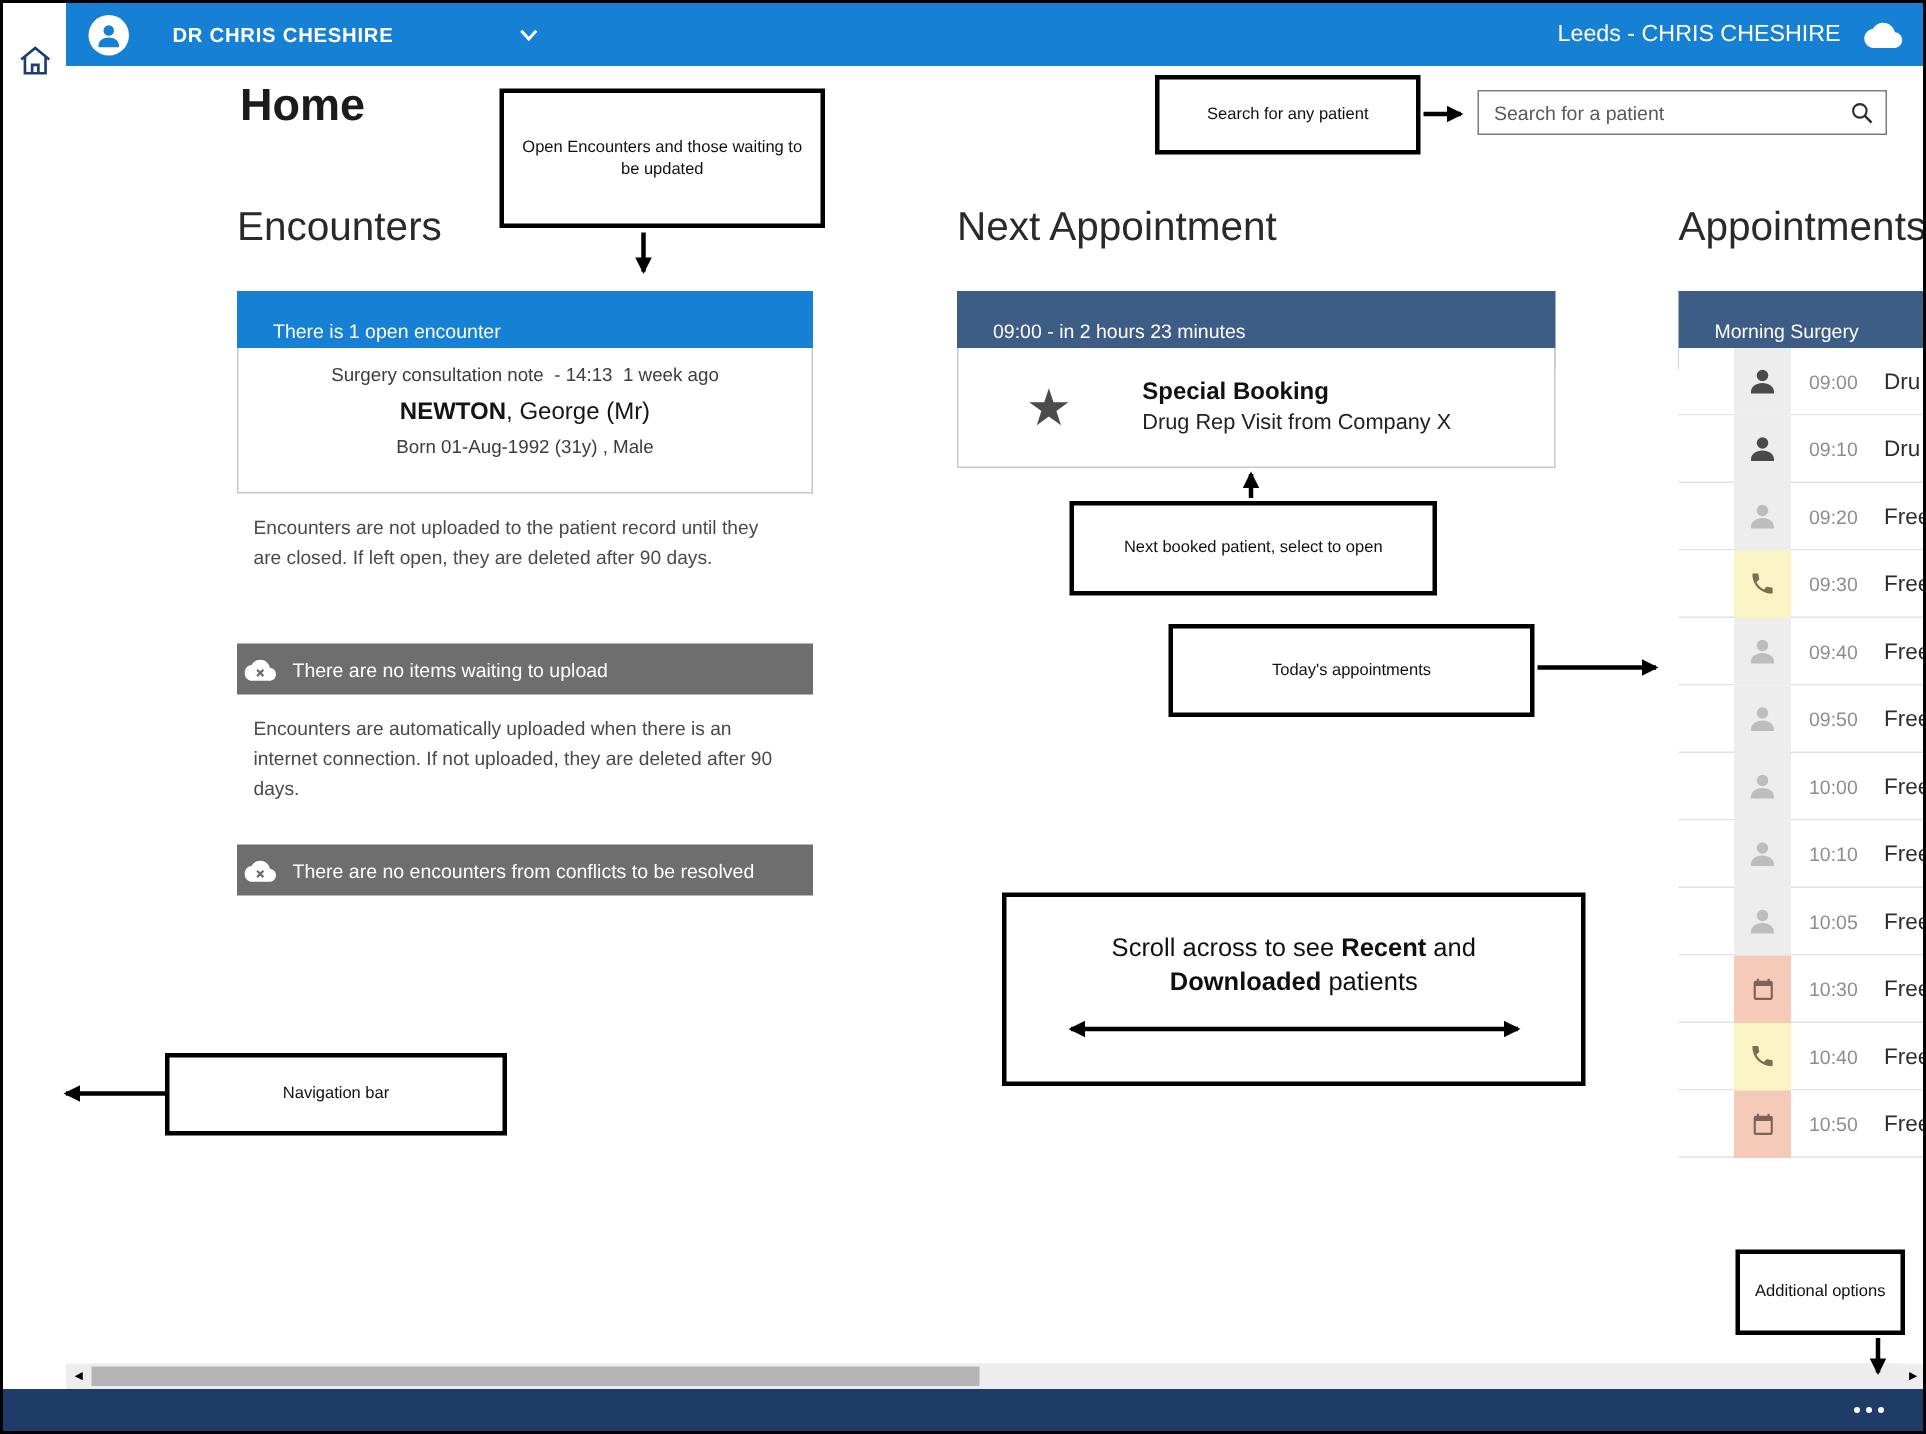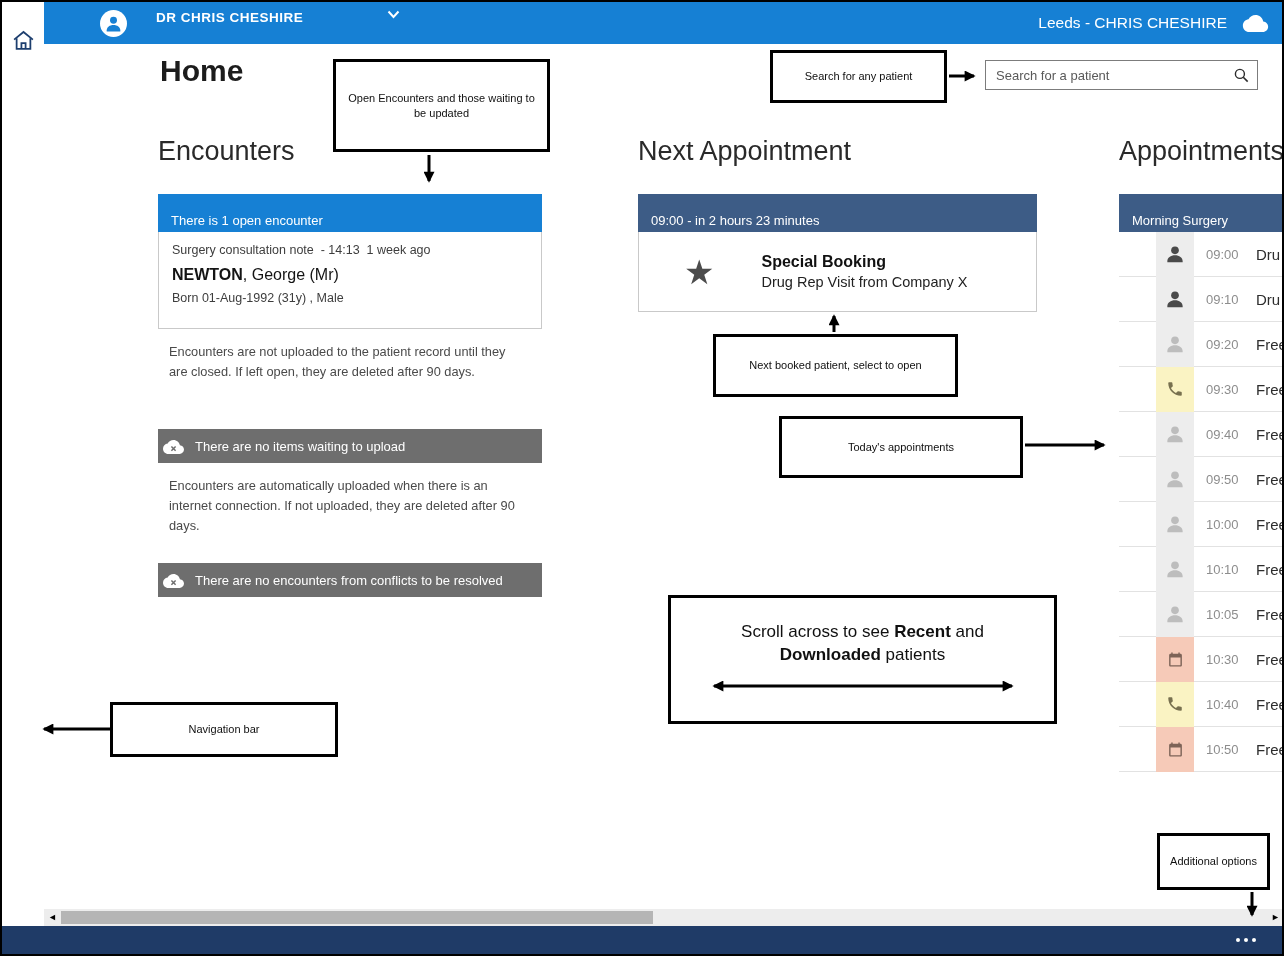--- a/index.html
+++ b/index.html
@@ -5,43 +5,43 @@
   * { margin:0; padding:0; box-sizing:border-box; }
   body { background:#9a9a9a; font-family:"Liberation Sans", sans-serif; }
   .screen { position:relative; width:1284px; height:956px; background:#fff; border:2px solid #000; overflow:hidden; }
 
   
   .sidebar { position:absolute; left:0; top:0; width:42px; height:924px; background:#fff; }
   .home-btn { position:absolute; left:9px; top:26px; width:26px; height:26px; cursor:pointer; }
 
   
   .topbar { position:absolute; left:42px; top:0; right:0; height:42px; background:var(--primary-blue,#1680d4); display:flex; align-items:center; color:#fff; }
-  .user-dd { display:flex; align-items:flex-start; cursor:pointer;margin-left:41px; }
+  .user-dd { display:flex; align-items:center; cursor:pointer; }
   .avatar { width:27px; height:27px; border-radius:50%; background:#fff; margin-left:15px; display:flex; align-items:center; justify-content:center; }
   .avatar svg { fill:var(--primary-blue,#1680d4); }
   .user-name { margin-left:29px; font-size:13.5px; font-weight:700; letter-spacing:.5px; white-space:nowrap; }
   .chev { margin-left:84px; }
   .tb-right { margin-left:auto; display:flex; align-items:center; gap:15px; padding-right:13px; font-size:15.5px; white-space:nowrap; }
 
   .page-title { position:absolute; left:158px; top:52px; font-size:30px; font-weight:700; color:#1c1c1c; }
 
   .search-box { position:absolute; left:983px; top:58px; width:273px; height:30px; border:1px solid #7c7c7c; display:flex; align-items:center; padding:0 8px 0 10px; background:#fff;gap:37px; }
   .search-box input { flex:1; border:0; outline:0; font:13px "Liberation Sans", sans-serif; color:#333; min-width:0; }
   .search-box input::placeholder { color:#595959; }
 
   .sec-h { position:absolute; top:134px; font-size:27px; font-weight:300; color:#2a2a2a; white-space:nowrap; }
   .enc-h { left:156px; } .na-h { left:636px; } .ap-h { left:1117px; }
 
-  .banner { position:absolute; height:52px; display:flex; align-items:center; color:#fff; font-size:13px; padding-left:13px; }
+  .banner { position:absolute; height:52px; display:flex; align-items:center; color:#fff; font-size:13px; padding-left:24px; }
   .banner.blue { background:var(--primary-blue,#1680d4); }
   .banner.navy { background:var(--banner-navy,#3d5c86); }
   .banner.gray { background:var(--banner-gray,#6e6e6e); height:34px; padding-left:5px; gap:11px; }
 
   .enc-banner { left:156px; top:192px; width:384px; }
-  .enc-card { position:absolute; left:156px; top:230px; width:384px; height:97px; background:#fff; border:1px solid #c9c9c9; border-top:0; padding:11px 13px; cursor:pointer; }
+  .enc-card { position:absolute; left:156px; top:230px; width:384px; height:97px; background:#fff; border:1px solid #c9c9c9; border-top:0; padding:11px 13px; cursor:pointer;text-align:center; }
   .enc-line1 { font-size:12.5px; color:#3d3d3d; white-space:pre-wrap; }
   .enc-name { margin-top:9px; font-size:16px; color:#141414; }
   .enc-dob { margin-top:7px; font-size:12.5px; color:#3d3d3d; }
   .note { position:absolute; left:167px; width:357px; font-size:12.8px; line-height:1.55; color:#4a4a4a; }
   .note1 { top:340px; } .note2 { top:474px; }
   .gray1 { left:156px; top:427px; width:384px; }
   .gray2 { left:156px; top:561px; width:384px; }
 
   .na-banner { left:636px; top:192px; width:399px; }
   .na-card { position:absolute; left:636px; top:230px; width:399px; height:80px; border:1px solid #c9c9c9; border-top:0; background:#fff; display:flex; align-items:center; cursor:pointer; }

